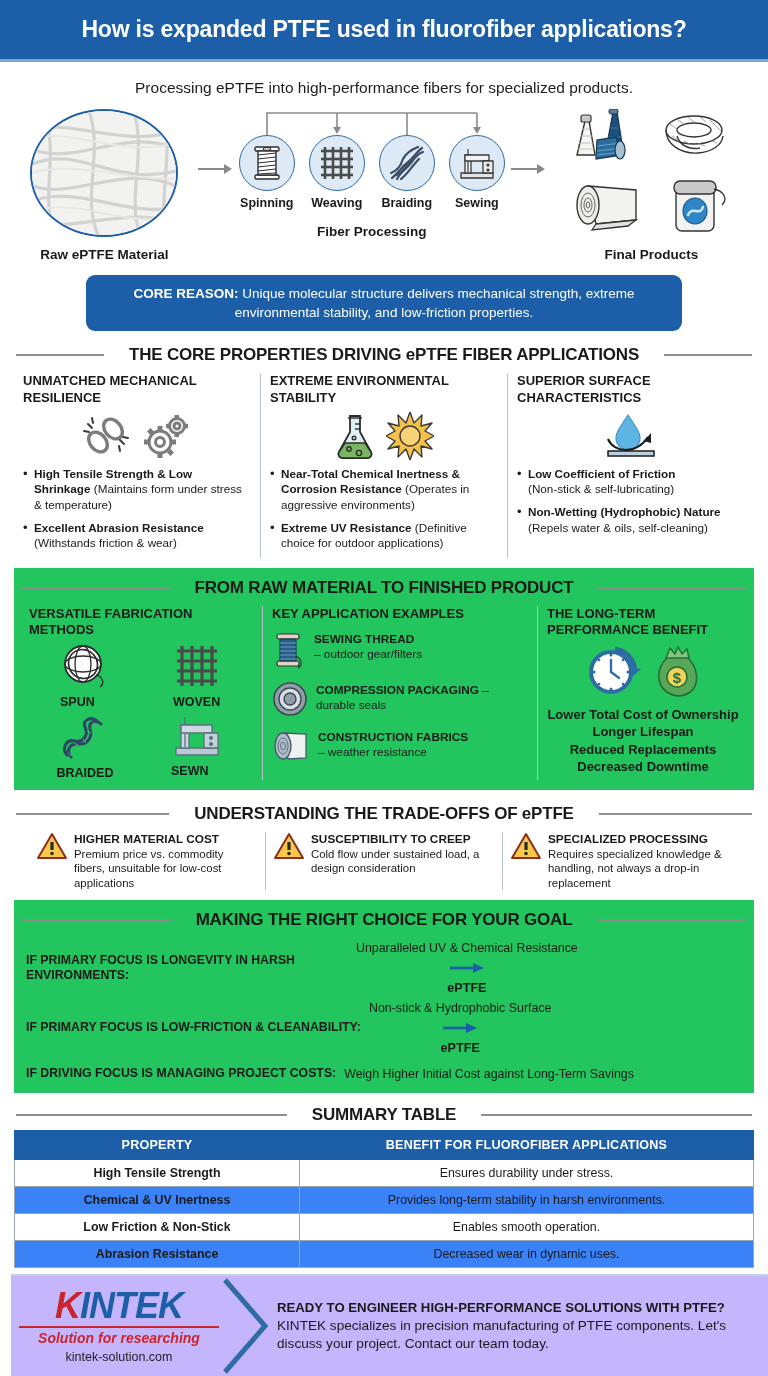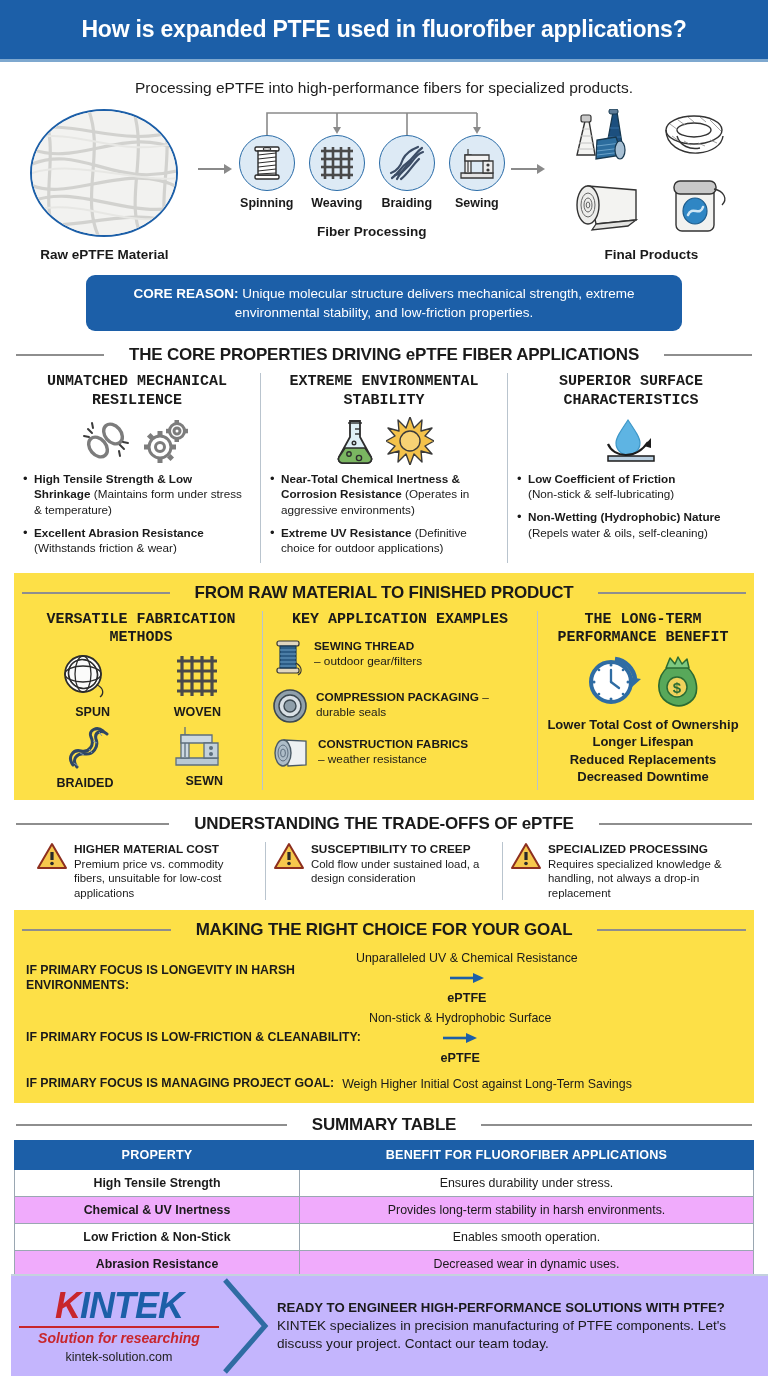--- a/index.html
+++ b/index.html
@@ -95,40 +95,40 @@
     gap: 25px; margin: 14px 16px 8px 16px;
   }
   .sec-head .rule { flex: 1; height: 2px; background: #8e8e8e; }
   .sec-head .txt { font-size: 17px; font-weight: bold; white-space: nowrap; letter-spacing:-0.2px;}
 
   
   .cols3 { display: flex; padding: 0 14px; }
   .col { flex: 1; padding: 0 9px; }
   .col + .col { border-left: 1.5px solid #b9c4ce; }
   .col-title {
-    text-align: center; font-size: 15px; font-weight: bold;
-    line-height: 1.25; margin-bottom: 4px; font-family: Liberation Mono, monospace;
+    font-size: 13px; font-weight: bold;
+    line-height: 1.25; margin-bottom: 4px;
   }
   .icon-row { display:flex; align-items:center; justify-content:center; gap: 10px; height: 56px; }
   ul.bullets { list-style: none; font-size: 11.7px; line-height: 1.33; }
   ul.bullets li { position: relative; padding-left: 11px; margin-bottom: 7px; }
   ul.bullets li:before {
     content: "•"; position: absolute; left: 0; top: -1px; font-size: 13px;
   }
   ul.bullets b { font-weight: bold; }
 
   
-  .band { background: #fde047; margin: 10px 14px 0 14px; padding: 2px 0 10px 0; }
+  .band { background: #22c55e; margin: 10px 14px 0 14px; padding: 2px 0 10px 0; }
   .band .sec-head { margin-left: 8px; margin-right: 8px; margin-top: 8px; }
 
   .fab-grid {
     display:grid; grid-template-columns: 1fr 1fr; row-gap: 4px; justify-items:center;
     margin-top: 2px;
   }
-  .fab-cell { display:flex; flex-direction:column; align-items:flex-end; }
+  .fab-cell { display:flex; flex-direction:column; align-items:flex-start; }
   .fab-name { font-size: 12.5px; font-weight:bold; margin-top: 1px; }
 
   .app-item { display:flex; align-items:flex-start; gap: 8px; margin-bottom: 7px; }
   .app-txt { font-size: 11.8px; line-height: 1.25; padding-top: 2px; }
   .app-txt b { font-weight: bold; }
 
   .benefit-lines {
     text-align:center; font-size: 13px; font-weight:bold; line-height:1.33; margin-top:2px;
   }
 
@@ -149,21 +149,21 @@
   
   .sumtable { margin: 4px 14px 0 14px; border: 1.5px solid #7d8b97; border-collapse: collapse; width: calc(100% - 28px); }
   .sumtable th {
     background: #1c5fa8; color:#fff; font-size: 12.6px; font-weight:bold;
     padding: 7px 4px; border: 1px solid #1c5fa8; letter-spacing: .2px;
   }
   .sumtable td {
     font-size: 12.4px; padding: 6px 6px; border: 1px solid #9aa7b2; text-align:center;
   }
   .sumtable td.prop { font-weight: bold; width: 285px; }
-  .sumtable tr.alt td { background: #f0abfc; }
+  .sumtable tr.alt td { background: #3b82f6; }
 
   
   .footer {
     position: absolute; left:11px; bottom:0; width: 768px; height: 102px;
     background: #c4b5fd; border-top: 2px solid #c4d2de;
     display:flex; align-items:center;
   }
   .logo-box { width: 245px; display:flex; flex-direction:column; align-items:center; padding-left:8px; }
   .logo-word { font-size: 36px; font-weight: bold; font-style: italic; letter-spacing: -1px; line-height: 1; }
   .logo-k { color: #c8262c; }
@@ -777,21 +777,21 @@
         <svg width="34" height="12" viewBox="0 0 34 12">
             <line x1="0" y1="6" x2="24" y2="6" stroke="#1c5fa8" stroke-width="2.6"></line>
             <polygon points="23,1 34,6 23,11" fill="#1c5fa8"></polygon>
           </svg>
       </span>
       <span class="choice-tag">ePTFE</span>
     </div>
   </div>
 
   <div class="choice-row" style="padding-top:8px">
-    <div class="choice-if" style="width:auto; padding-right:8px">IF PRIMARY FOCUS IS MANAGING PROJECT GOAL:</div>
+    <div class="choice-if" style="width:auto; padding-right:8px">IF DRIVING FOCUS IS MANAGING PROJECT COSTS:</div>
     <div class="choice-res">
       <span>Weigh Higher Initial Cost against Long-Term Savings</span>
     </div>
   </div>
 </div>
 
 <div class="sec-head" style="margin-top:12px; margin-bottom:5px">
   <div class="rule"></div>
   <div class="txt">SUMMARY TABLE</div>
   <div class="rule"></div>

